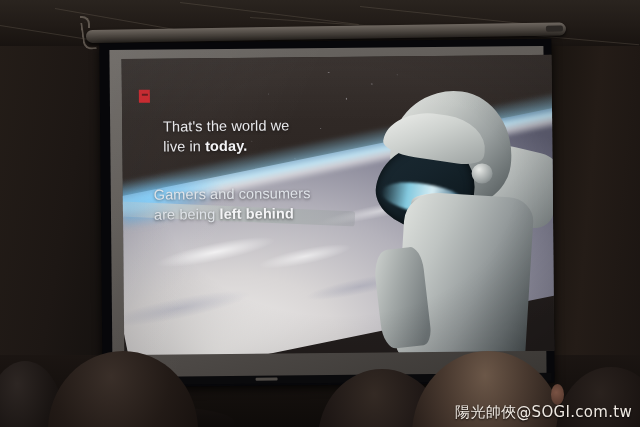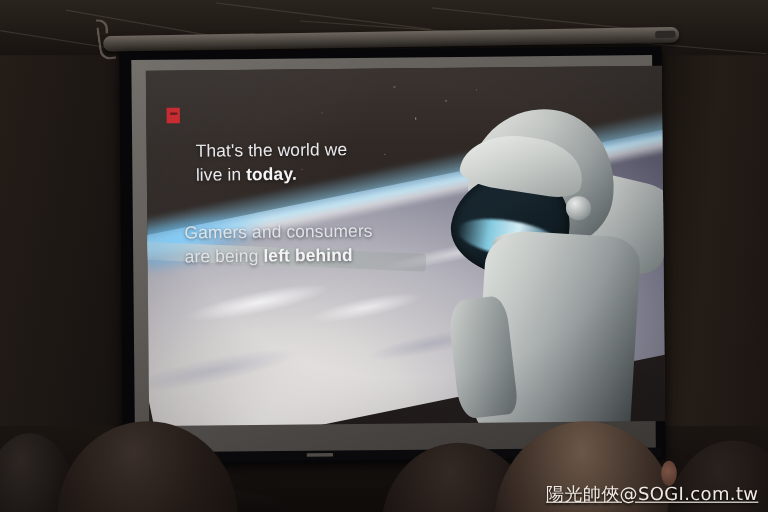--- a/index.html
+++ b/index.html
@@ -262,21 +262,20 @@
   #sh-4 { left:382px; bottom:-14px; width:212px; height:34px; }
 
   
   .watermark {
     position:absolute; right:8px; bottom:5px;
     font-family:"DejaVu Sans", sans-serif;
     font-size:15px; color:#efe9e2;
     text-shadow:0 1px 2px rgba(0,0,0,.85);
     letter-spacing:.3px;
     white-space:nowrap;
-    text-decoration:underline;
   }
 </style>
 </head>
 <body>
 
 <div id="room">
 
   <div class="wall-left"></div>
   <div class="wall-right"></div>
   <div class="wall-bottom"></div>

